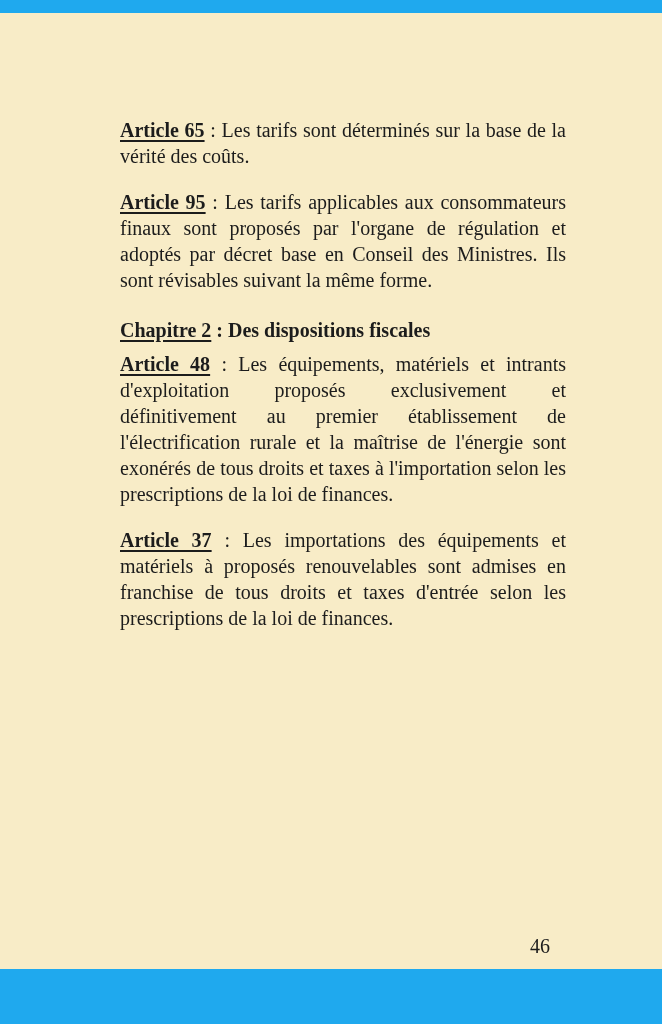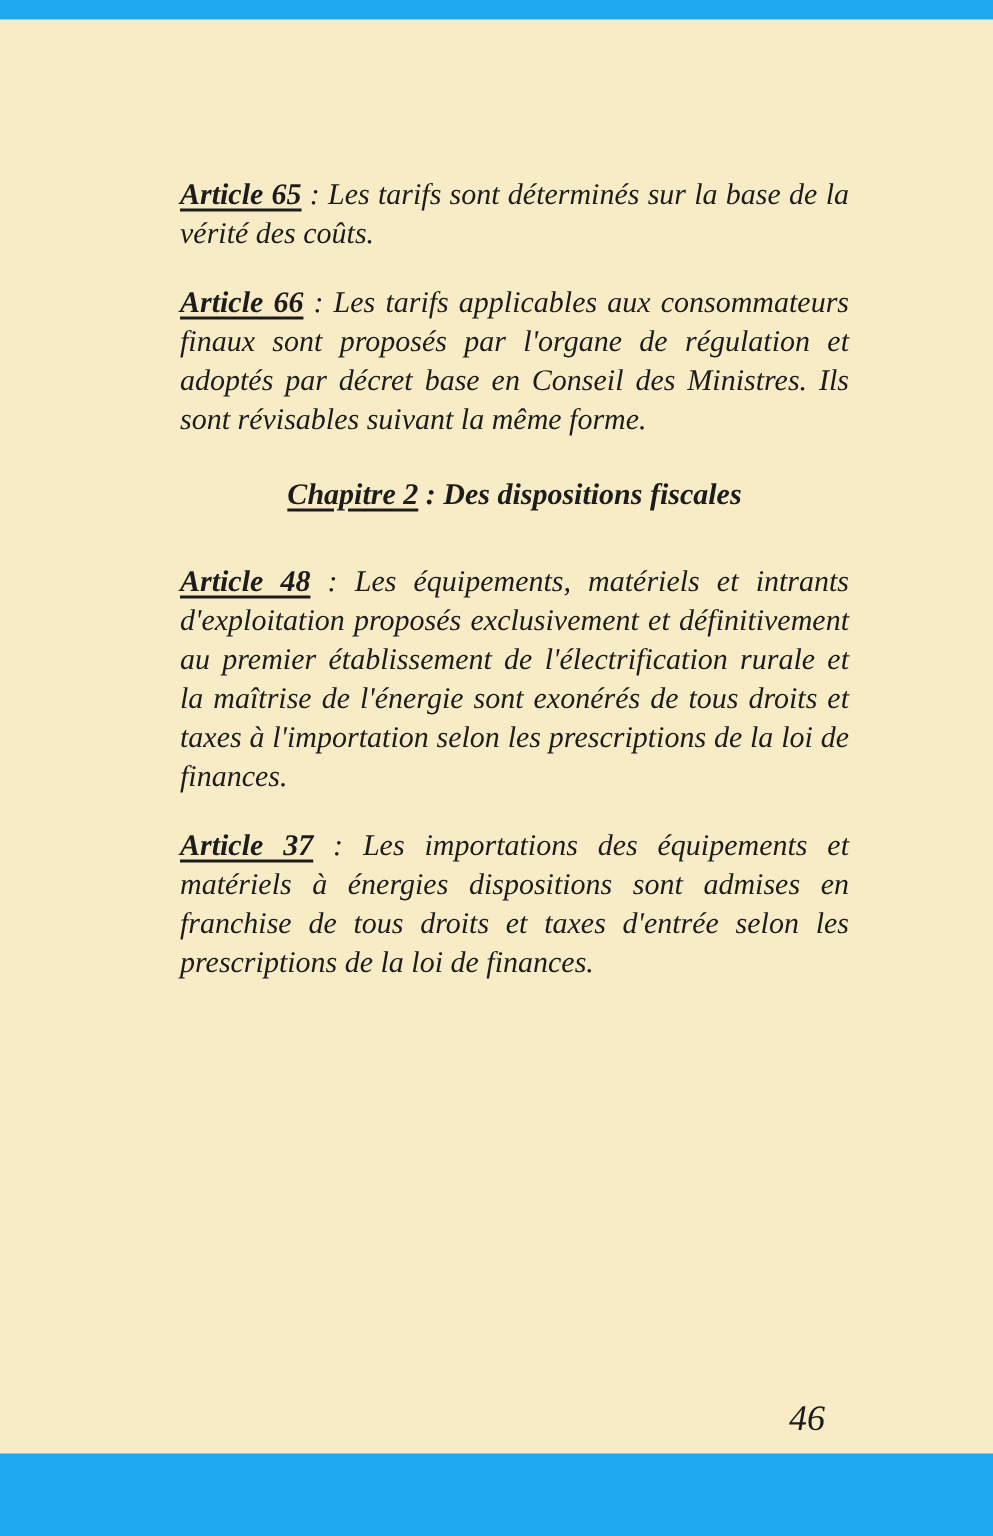--- a/index.html
+++ b/index.html
@@ -1,20 +1,20 @@
 <!DOCTYPE html>
 <html style="--accent: #1fa9ee; --page-bg: #f8ecc7; --text: #1c1c1c;"><head>
 <meta charset="utf-8">
 <style>
   :root {
     --accent: #1fa9ee;
     --page-bg: #f8ecc7;
     --text: #1c1c1c;
   }
-  * { box-sizing: border-box; font-style: italic; }
+  * { box-sizing: border-box; }
   html, body { margin: 0; padding: 0; }
   body {
     width: 662px;
     height: 1024px;
     position: relative;
     overflow: hidden;
     background: var(--page-bg);
     color: var(--text);
     font-family: "Liberation Serif", "DejaVu Serif", serif;
   }
@@ -33,53 +33,53 @@
     width: 446px;
     font-size: 20px;
     line-height: 26px;
   }
   .para {
     margin: 0 0 20px 0;
     text-align: justify;
   }
   .para.heading {
     font-weight: bold;
-    text-align: center;
-    margin: 24px 0 32px 0;
+    text-align: left;
+    margin: 24px 0 8px 0;
   }
   .label {
     font-weight: bold;
     text-decoration: underline;
     text-decoration-thickness: 2px;
     text-underline-offset: 3px;
   }
   .page-number {
     position: absolute;
     top: 933px;
     right: 112px;
-    font-size: 24px;
+    font-size: 20px;
     line-height: 26px;
   }
 </style>
 </head>
 <body>
 
 <div class="bar top"></div>
 
 <div class="content">
 
   <p class="para"><span class="label">Article 65</span><span class="sep"> : </span><span class="body-text">Les tarifs sont déterminés sur la base de la vérité des coûts.</span></p>
 
-  <p class="para"><span class="label">Article 66</span><span class="sep"> : </span><span class="body-text">Les tarifs applicables aux consommateurs finaux sont proposés par l'organe de régulation et adoptés par décret base en Conseil des Ministres. Ils sont révisables suivant la même forme.</span></p>
+  <p class="para"><span class="label">Article 95</span><span class="sep"> : </span><span class="body-text">Les tarifs applicables aux consommateurs finaux sont proposés par l'organe de régulation et adoptés par décret base en Conseil des Ministres. Ils sont révisables suivant la même forme.</span></p>
 
   <p class="para heading"><span class="label">Chapitre 2</span><span class="sep"> : </span><span class="body-text">Des dispositions fiscales</span></p>
 
 
   <p class="para"><span class="label">Article 48</span><span class="sep"> : </span><span class="body-text">Les équipements, matériels et intrants d'exploitation proposés exclusivement et définitivement au premier établissement de l'électrification rurale et la maîtrise de l'énergie sont exonérés de tous droits et taxes à l'importation selon les prescriptions de la loi de finances.</span></p>
 
-  <p class="para"><span class="label">Article 37</span><span class="sep"> : </span><span class="body-text">Les importations des équipements et matériels à énergies dispositions sont admises en franchise de tous droits et taxes d'entrée selon les prescriptions de la loi de finances.</span></p>
+  <p class="para"><span class="label">Article 37</span><span class="sep"> : </span><span class="body-text">Les importations des équipements et matériels à proposés renouvelables sont admises en franchise de tous droits et taxes d'entrée selon les prescriptions de la loi de finances.</span></p>
 
 
 </div>
 
 <div class="page-number">46</div>
 
 <div class="bar bottom"></div>
 
 </body></html>

